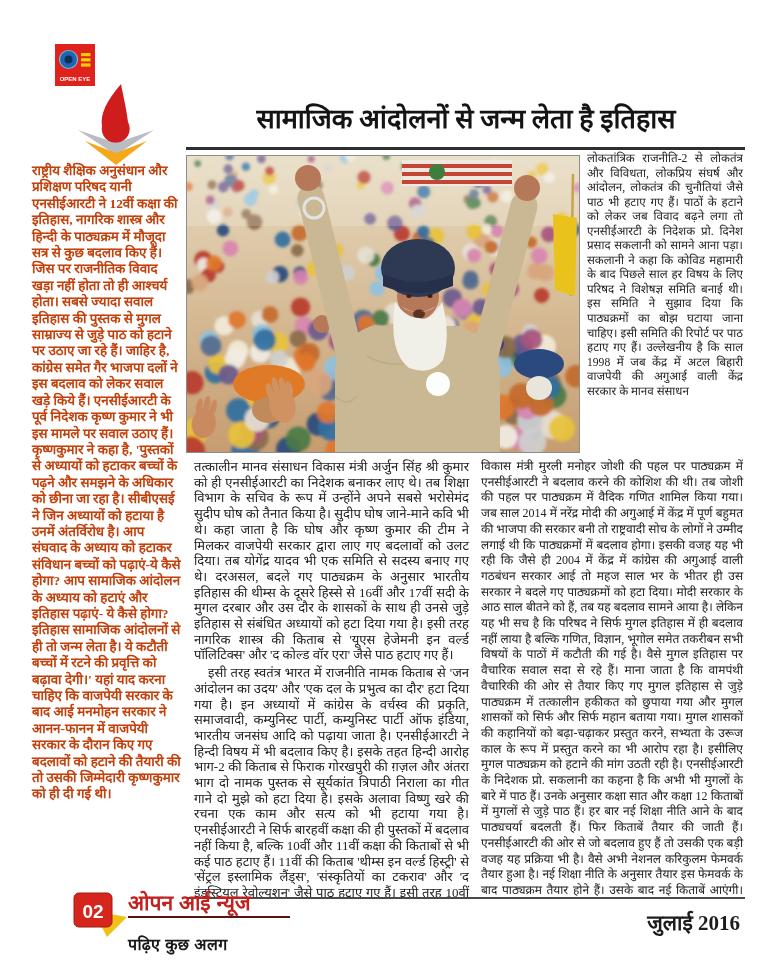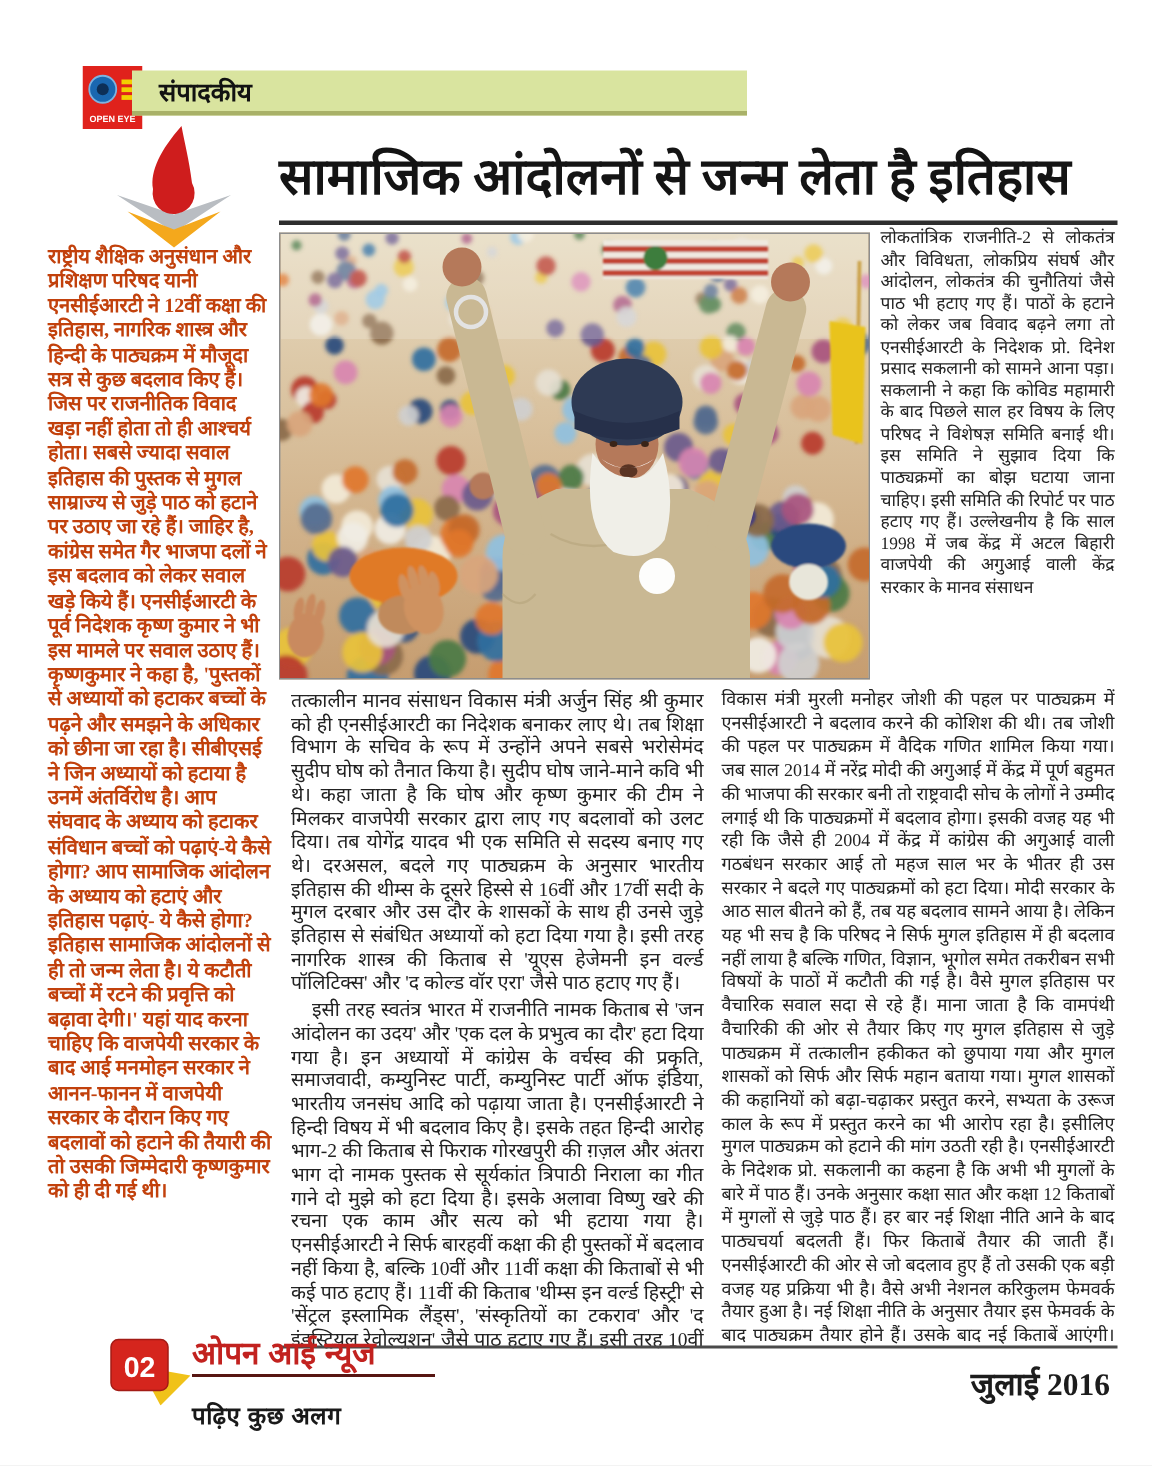--- a/index.html
+++ b/index.html
@@ -17,22 +17,22 @@
   }
   .section-banner span{
     font-family:"Liberation Sans",sans-serif;
     font-size:17px;font-weight:700;color:#121212;padding-left:18px;
   }
   
   .quote-orn{position:absolute;left:78px;top:84px;width:80px;height:85px;}
   
   .headline{
     position:absolute;left:186px;top:94px;width:560px;height:50px;
-    font-size:34px;line-height:50px;font-weight:700;color:#141414;
-    white-space:nowrap;letter-spacing:0px;
+    font-size:27px;line-height:50px;font-weight:700;color:#141414;
+    white-space:nowrap;letter-spacing:0px;text-align:center;
   }
   .headline-rule{position:absolute;left:186px;top:147px;width:559px;height:3px;background:#2e2e2e;}
   
   .photo{
     position:absolute;left:186px;top:155px;width:392px;height:296px;
     border:1px solid #8d8d8d;overflow:hidden;background:#d8bf9b;
   }
   .photo svg{display:block;}
   
   .col{position:absolute;overflow:hidden;text-align:justify;}
@@ -66,23 +66,20 @@
   <svg class="logo" viewBox="0 0 40 42">
     <rect x="0" y="0" width="40" height="42" fill="#e0221c"></rect>
     <circle cx="13.5" cy="15.5" r="9" fill="#1a67b0" stroke="#7db3e0" stroke-width="1.2"></circle>
     <circle cx="13.5" cy="15.5" r="4" fill="#0d2f57"></circle>
     <rect x="26" y="9" width="9.5" height="3.2" fill="#f2cf00"></rect>
     <rect x="26" y="14.2" width="9.5" height="3.2" fill="#f2cf00"></rect>
     <rect x="26" y="19.4" width="9.5" height="3.2" fill="#f2cf00"></rect>
     <text x="20" y="37" text-anchor="middle" font-family="Liberation Sans, sans-serif" font-size="6" font-weight="bold" fill="#ffffff">OPEN EYE</text>
   </svg>
 
-  <div class="section-banner">
-    <span>संपादकीय</span>
-  </div>
 
   <svg class="quote-orn" viewBox="0 0 80 85">
     <polygon points="0,46 38,59 76,46 38,71" fill="#b9bdc2"></polygon>
     <polygon points="7,57 38,69 69,57 38,81" fill="#f4a81c"></polygon>
     <path d="M43,0 C29,16 22,30 24,42 A14,14 0 1 0 50,38 C48,22 45,11 43,0 Z" fill="#cf1d1d"></path>
   </svg>
 
   <div class="headline">सामाजिक आंदोलनों से जन्म लेता है इतिहास</div>
   <div class="headline-rule"></div>
 

